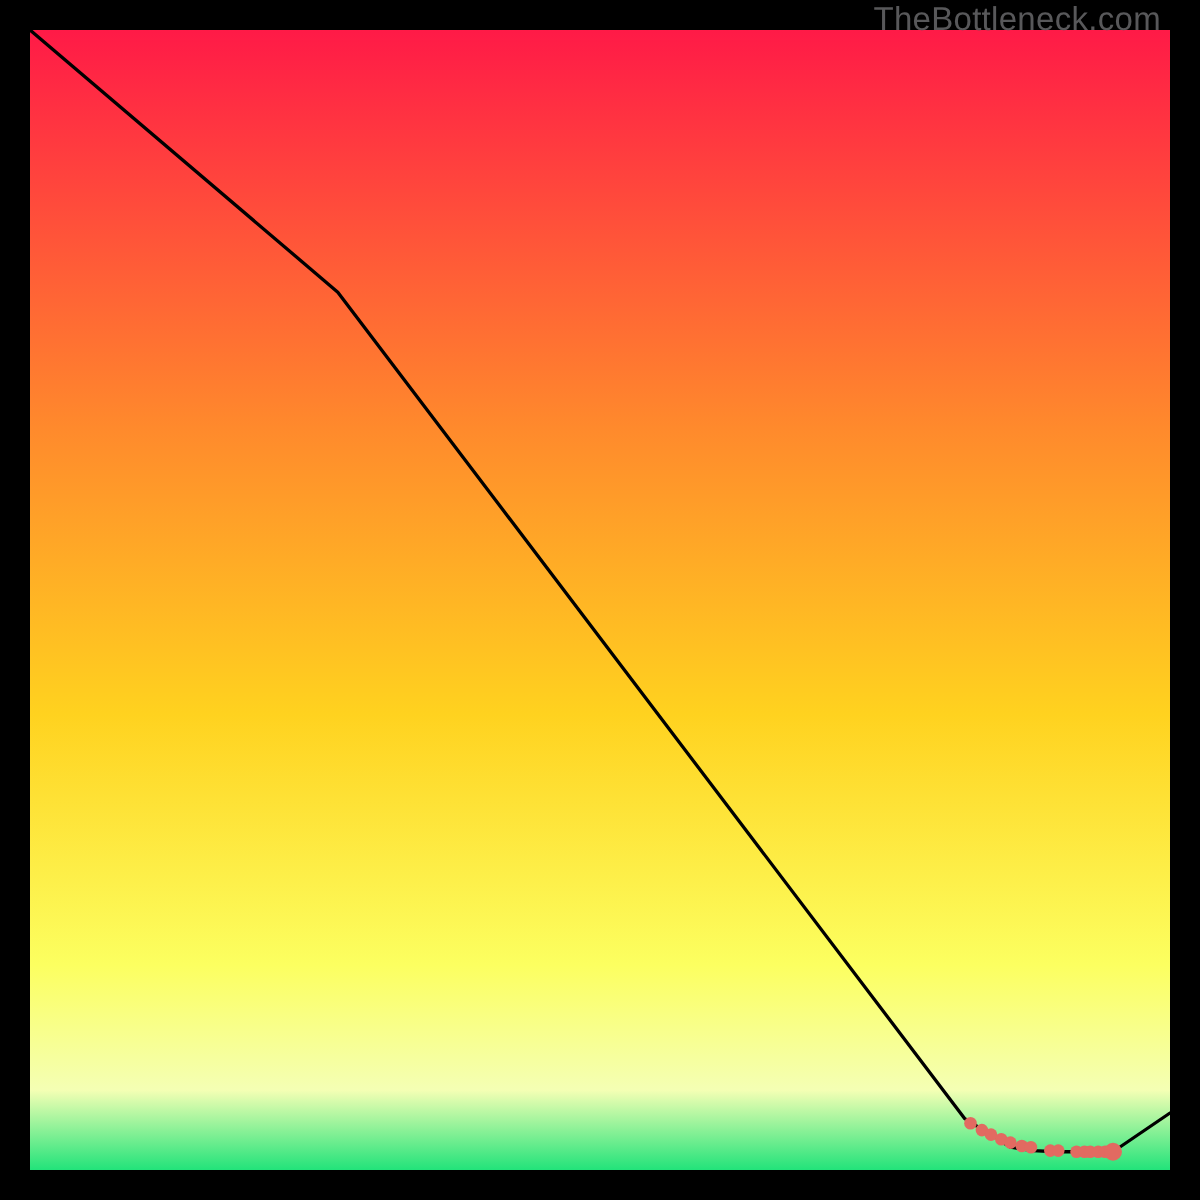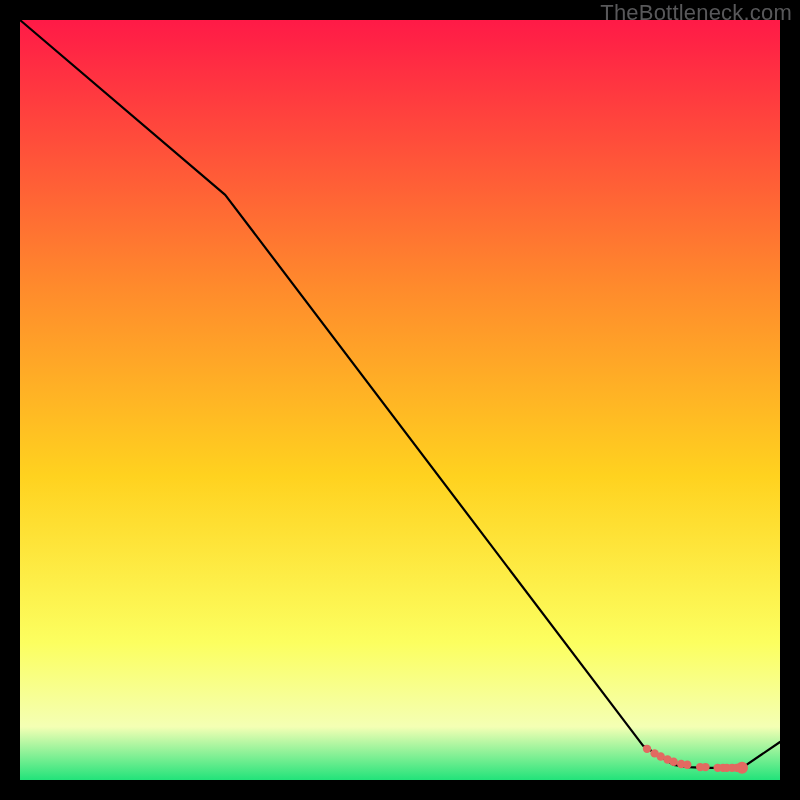--- a/index.html
+++ b/index.html
@@ -12,21 +12,21 @@
   }
   .frame {
     position: relative;
     width: 800px;
     height: 800px;
     background: #000;
   }
   .watermark {
     position: absolute;
     top: 0;
-    right: 8px;
+    right: 26px;
     font-family: Arial, Helvetica, sans-serif;
     font-size: 22px;
     font-weight: 500;
     color: #58585a;
     letter-spacing: 0.2px;
     z-index: 5;
   }
   svg.plot {
     position: absolute;
     left: 0;

